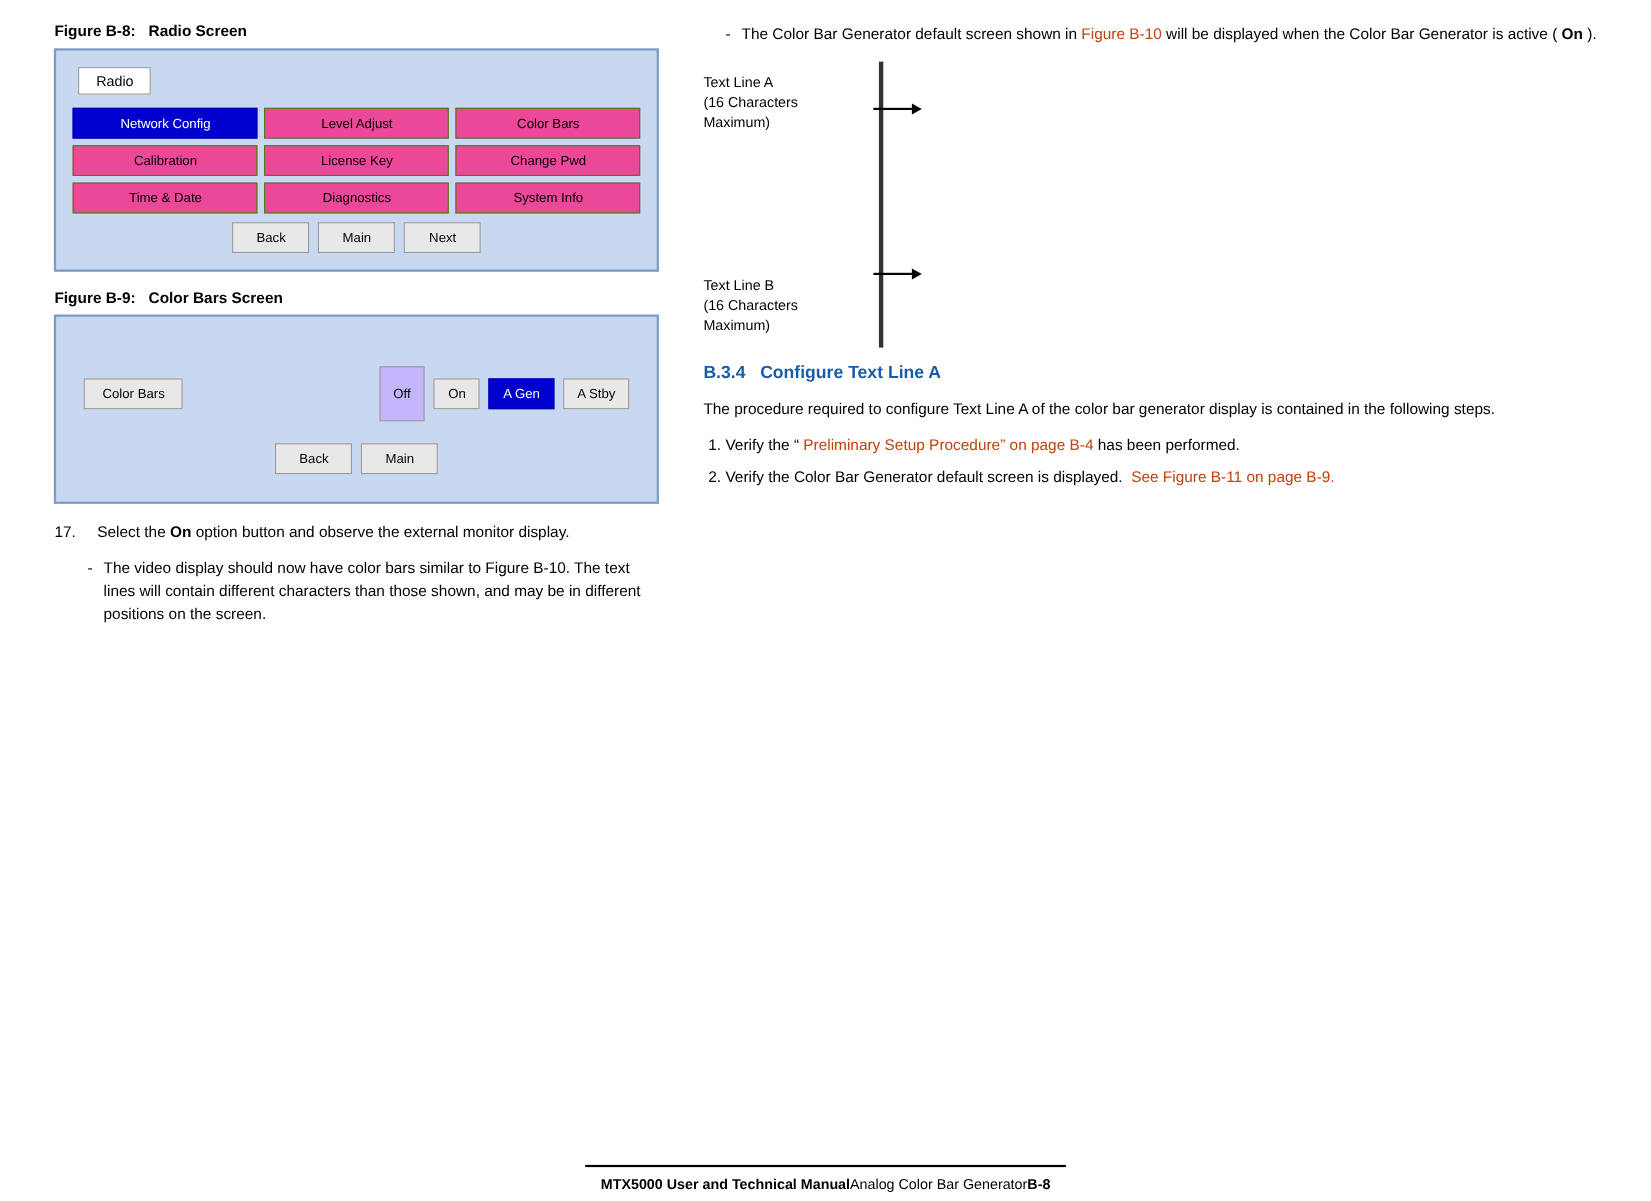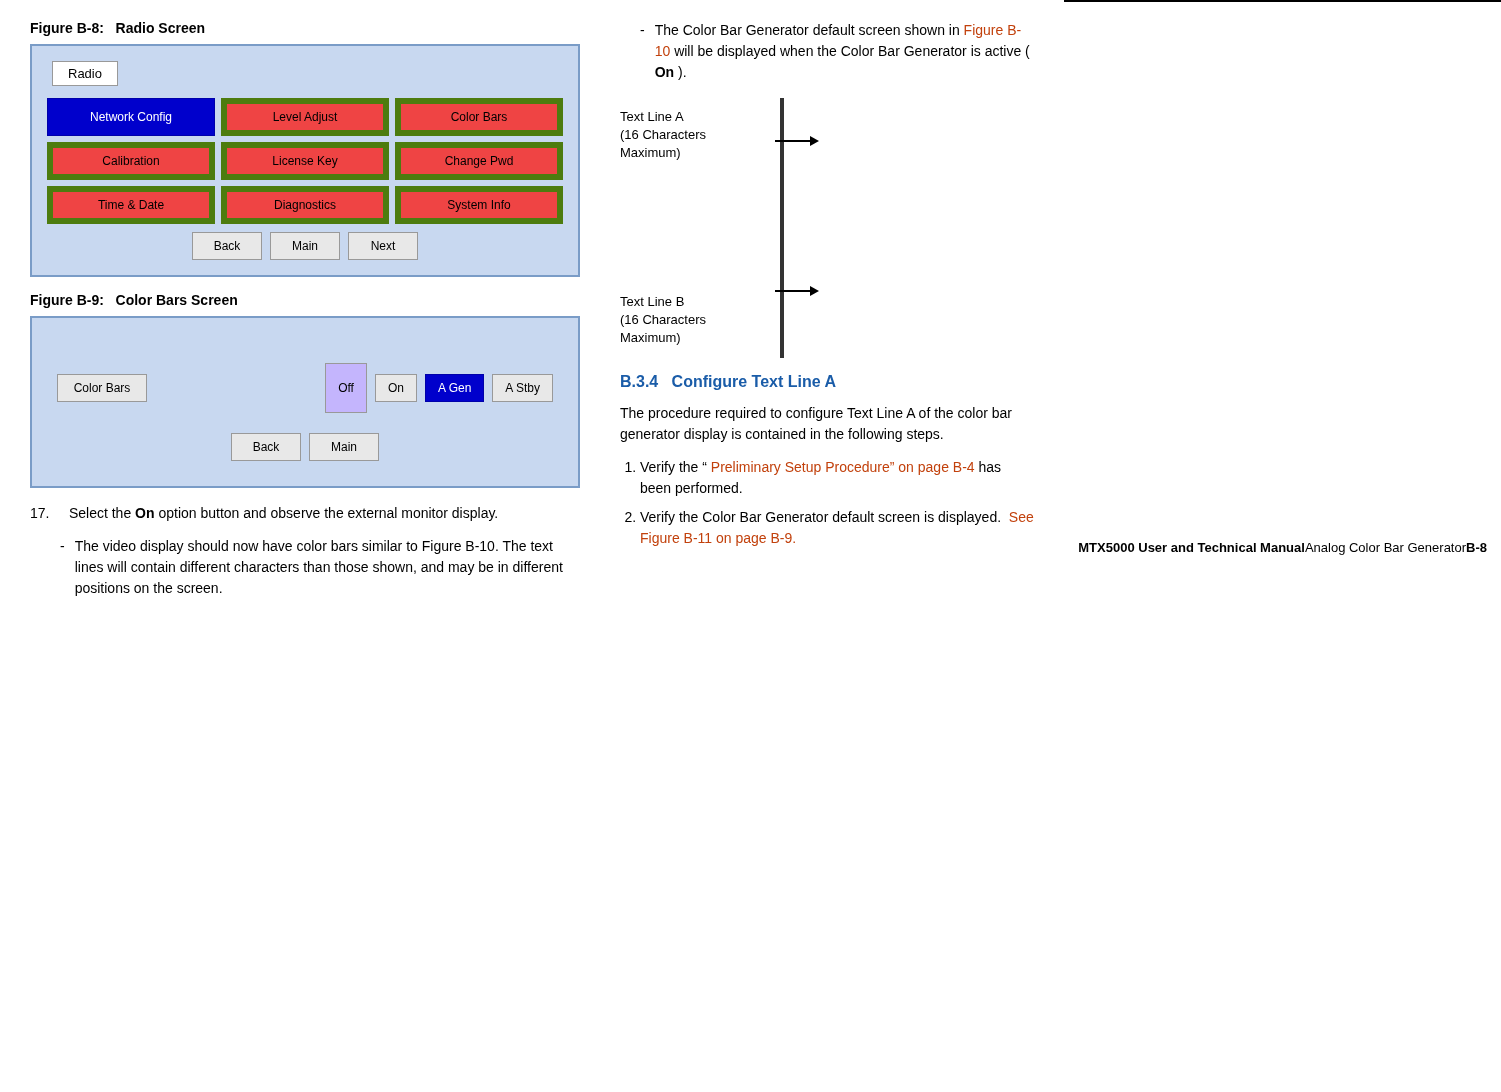--- a/index.html
+++ b/index.html
@@ -7,22 +7,24 @@
       font-family: Arial, sans-serif;
       font-size: 14px;
       background: #fff;
       color: #000;
       width: 1501px;
       min-height: 1092px;
     }
 
     .page-container {
       display: flex;
+      flex-direction: column;
       width: 1501px;
       min-height: 1092px;
+      align-items: center;
     }
 
     .main-content {
       display: flex;
       flex: 1;
       padding: 20px 30px;
     }
 
     .left-column {
       width: 580px;
@@ -67,22 +69,22 @@
 
     
     .button-grid {
       display: grid;
       grid-template-columns: repeat(3, 1fr);
       gap: 6px;
       margin-bottom: 6px;
     }
 
     .btn {
-      background: #ef4444;
-      border: 6px solid #4d7c0f;
+      background: #ec4899;
+      border: 1px solid #4d7c0f;
       padding: 6px 8px;
       font-size: 12px;
       text-align: center;
       cursor: pointer;
     }
 
     .btn.active-blue {
       background: #0000cc;
       color: #fff;
       border: 1px solid #0000aa;

